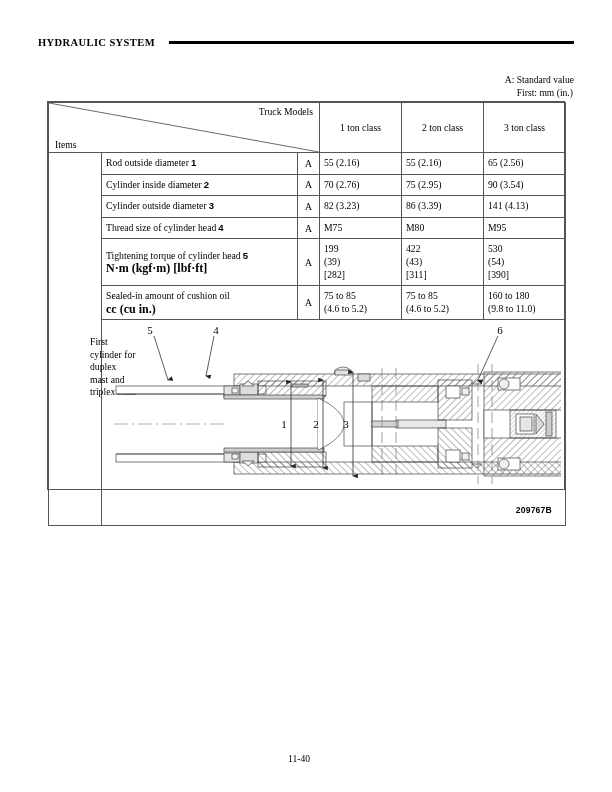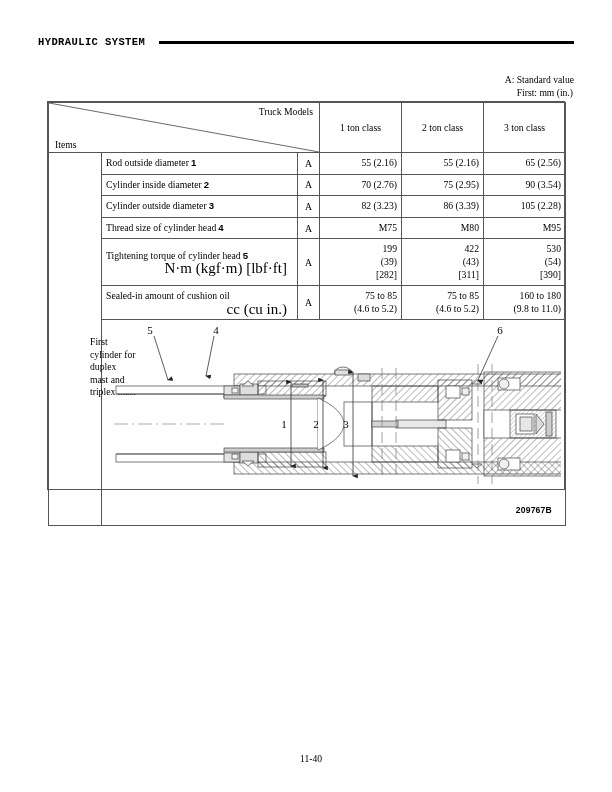--- a/index.html
+++ b/index.html
@@ -20,21 +20,21 @@
   #page-header {
     position: absolute;
     left: 38px;
     top: 33px;
     width: 536px;
     height: 18px;
     display: flex;
     align-items: center;
   }
   #header-title {
-    font-family: Liberation Mono, monospace;
+    font-family: Liberation Serif, serif;
     font-weight: bold;
     font-size: 10.5px;
     letter-spacing: 0.4px;
     white-space: nowrap;
   }
   #header-rule {
     flex: 1 1 auto;
     height: 2.6px;
     background: #000;
     margin-left: 14px;
@@ -118,30 +118,31 @@
     line-height: 12.5px;
   }
   .cell-item .refnum {
     font-family: "Liberation Sans", sans-serif;
     font-weight: bold;
     font-size: 9.6px;
     padding-left: 2px;
   }
   .cell-item .unit-line {
     display: block;
-    text-align: right;
+    text-align: left;
     padding-right: 6px;
-    font-size: 15px;
+    font-size: 12px;
+    font-weight: bold;
   }
   .cell-a {
     text-align: center;
     font-size: 9.7px;
   }
   .cell-val {
-    text-align: right;
+    text-align: left;
     line-height: 12.6px;
     padding: 3px 0;
   }
   .cell-val span { display: block; }
 
   
   .cell-group {
     vertical-align: top;
     padding: 0;
     position: relative;
@@ -180,21 +181,20 @@
   }
 
   
   #page-footer {
     position: absolute;
     left: 0;
     top: 753px;
     width: 598px;
     text-align: center;
     font-size: 9.6px;
-    padding-left: 12px;
   }
 </style>
 </head>
 <body>
 
 <div id="page-header">
   <div id="header-title">HYDRAULIC  SYSTEM</div>
   <div id="header-rule"></div>
 </div>
 
@@ -266,21 +266,21 @@
       <tr>
         <td class="cell-item"><span>Cylinder outside diameter</span><span class="refnum">3</span></td>
         <td class="cell-a">A</td>
         <td class="cell-val">
             <span>82 (3.23)</span>
           </td>
         <td class="cell-val">
             <span>86 (3.39)</span>
           </td>
         <td class="cell-val">
-            <span>105 (2.28)</span>
+            <span>141 (4.13)</span>
           </td>
       </tr>
 
       <tr>
         <td class="cell-item"><span>Thread size of cylinder head</span><span class="refnum">4</span></td>
         <td class="cell-a">A</td>
         <td class="cell-val">
             <span>M75</span>
           </td>
         <td class="cell-val">

